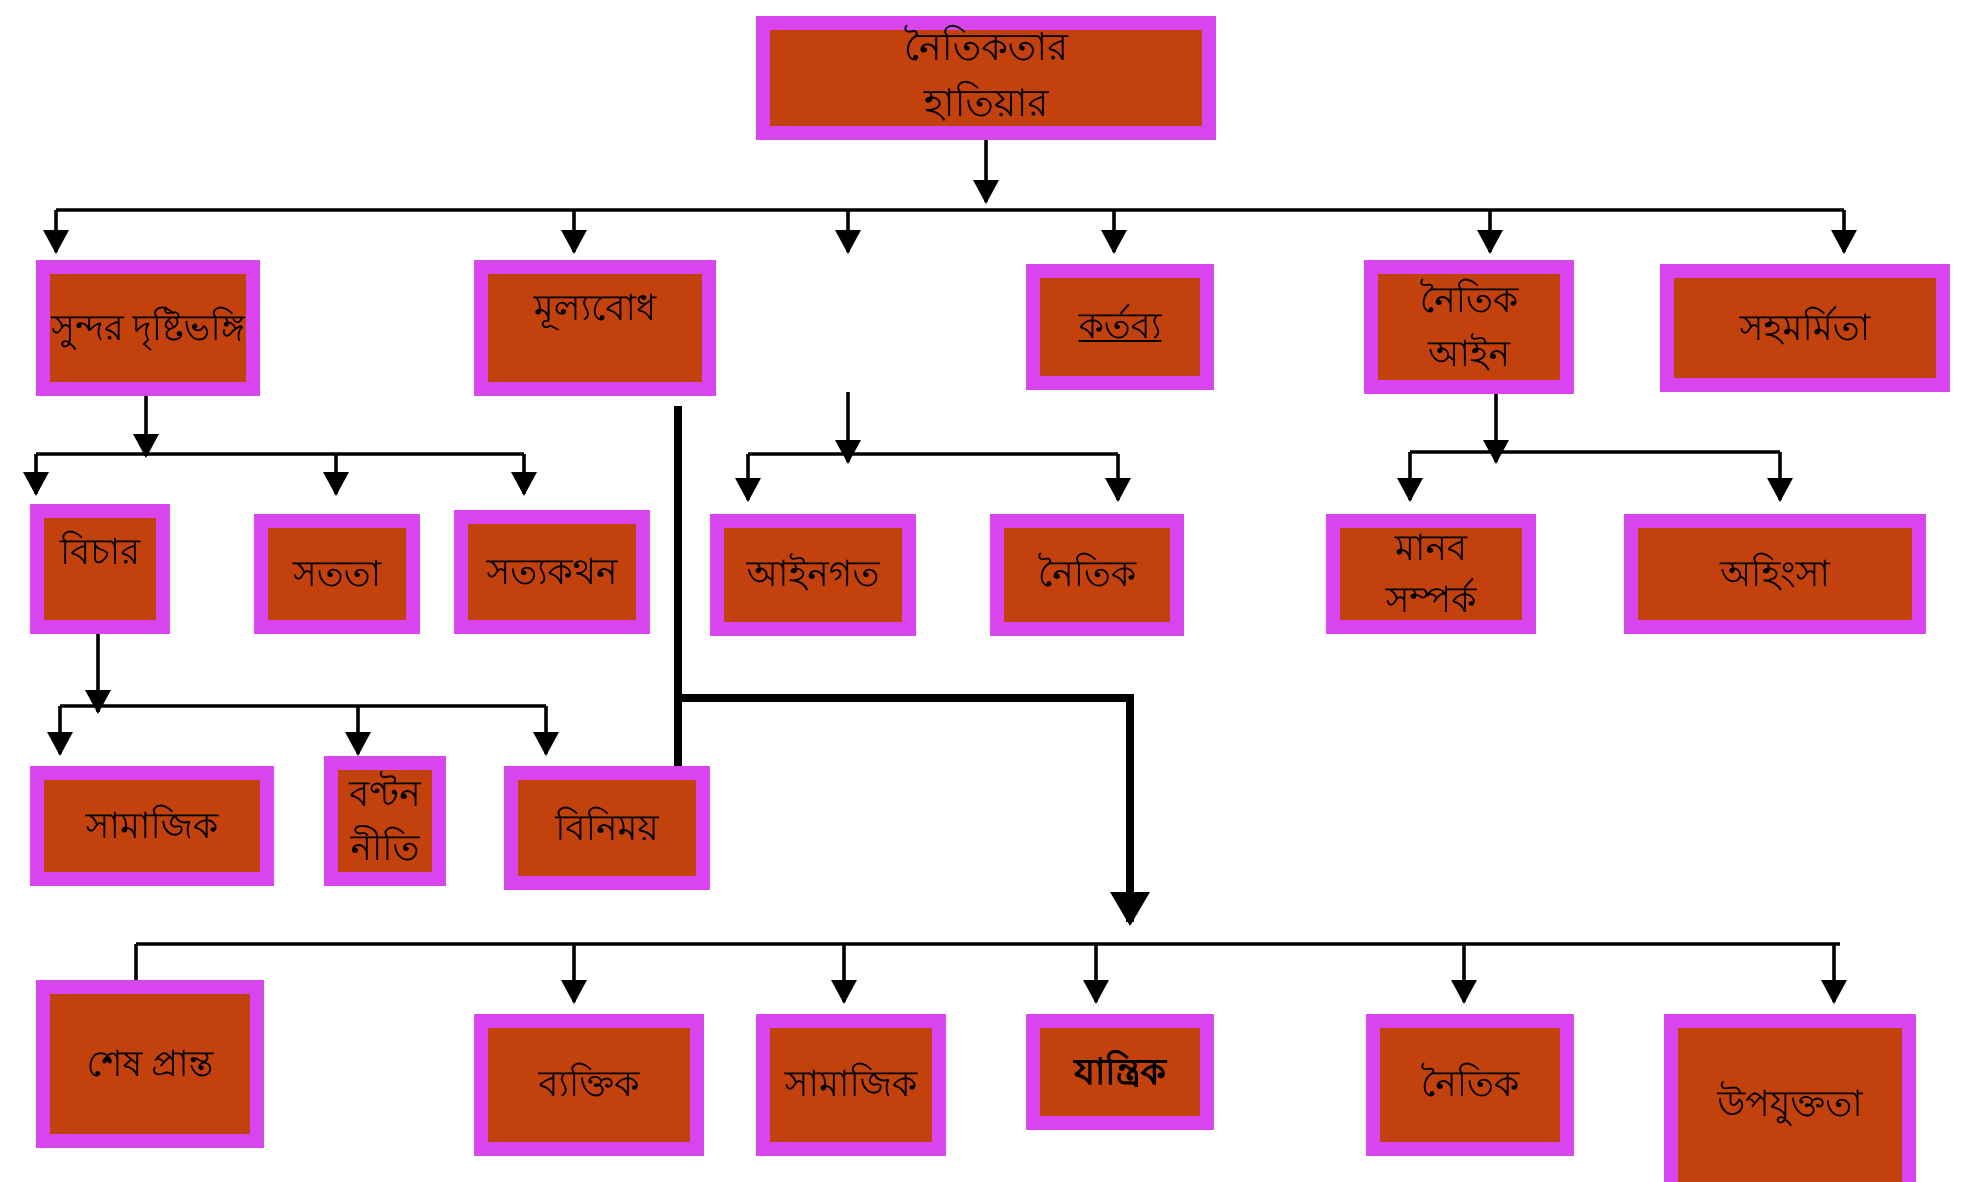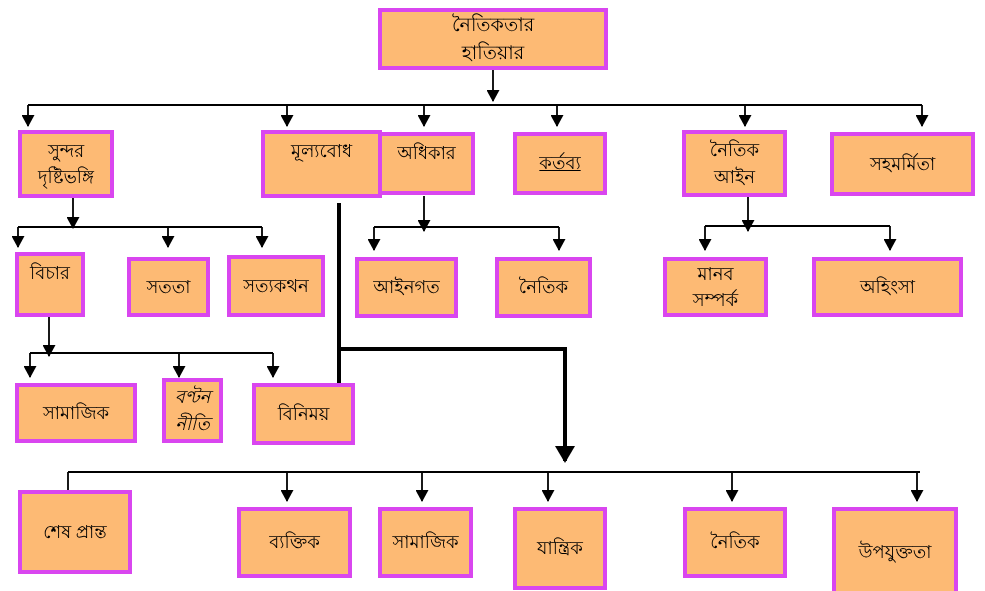--- a/index.html
+++ b/index.html
@@ -2,21 +2,21 @@
 <html><head>
 <meta charset="utf-8">
 <style>
   html,body{margin:0;padding:0;background:#ffffff;}
   .canvas{
     position:relative;width:985px;height:591px;background:#ffffff;
     font-family:"Liberation Serif","DejaVu Serif",serif;color:#000;overflow:hidden;
   }
   svg.wires{position:absolute;left:0;top:0;width:985px;height:591px;}
   .node{
-    position:absolute;border:4px solid #d946ef;background:#fdba74;box-sizing:border-box;
+    position:absolute;border:7px solid #d946ef;background:#c2410c;box-sizing:border-box;
     display:flex;align-items:center;justify-content:center;
     text-align:center;font-size:18px;line-height:1.45;
   }
   .node.top{align-items:flex-start;padding-top:4px;}
   .node .label{display:block;margin:0 auto;}
 </style>
 </head>
 <body>
 
 <div class="canvas">
@@ -86,28 +86,25 @@
       <line x1="548" y1="472" x2="548" y2="501" marker-end="url(#arrow)"></line>
       <line x1="732" y1="472" x2="732" y2="501" marker-end="url(#arrow)"></line>
       <line x1="917" y1="472" x2="917" y2="501" marker-end="url(#arrow)"></line>
     </g>
   </svg>
 
   <div class="node" style="left:378px;top:8px;width:230px;height:62px;font-size:19px;">
     <span class="label" style="width:130px;">নৈতিকতার হাতিয়ার</span>
   </div>
 
-  <div class="node" style="left:18px;top:130px;width:96px;height:68px;">
+  <div class="node" style="left:18px;top:130px;width:112px;height:68px;">
     <span class="label">সুন্দর দৃষ্টিভঙ্গি</span>
   </div>
-  <div class="node top" style="left:237px;top:130px;width:121px;height:68px;margin-left:24px;">
+  <div class="node top" style="left:237px;top:130px;width:121px;height:68px;">
     <span class="label">মূল্যবোধ</span>
-  </div>
-  <div class="node top" style="left:378px;top:132px;width:97px;height:63px;">
-    <span class="label">অধিকার</span>
   </div>
   <div class="node" style="left:513px;top:132px;width:94px;height:63px;text-decoration:underline;">
     <span class="label">কর্তব্য</span>
   </div>
   <div class="node" style="left:682px;top:130px;width:105px;height:67px;">
     <span class="label" style="width:62px;">নৈতিক আইন</span>
   </div>
   <div class="node top" style="left:15px;top:252px;width:70px;height:65px;">
     <span class="label">বিচার</span>
   </div>
@@ -132,37 +129,37 @@
   <div class="node" style="left:663px;top:257px;width:105px;height:60px;">
     <span class="label" style="width:70px;font-family:Liberation Serif, serif;">মানব সম্পর্ক</span>
   </div>
   <div class="node" style="left:812px;top:257px;width:151px;height:60px;">
     <span class="label">অহিংসা</span>
   </div>
 
   <div class="node" style="left:15px;top:383px;width:122px;height:60px;">
     <span class="label">সামাজিক</span>
   </div>
-  <div class="node" style="left:162px;top:378px;width:61px;height:65px;font-style:italic;">
+  <div class="node" style="left:162px;top:378px;width:61px;height:65px;">
     <span class="label">বণ্টন নীতি</span>
   </div>
   <div class="node" style="left:252px;top:383px;width:103px;height:62px;justify-content:flex-end;">
     <span class="label">বিনিময়</span>
   </div>
 
   <div class="node" style="left:18px;top:490px;width:114px;height:84px;">
     <span class="label">শেষ প্রান্ত</span>
   </div>
   <div class="node" style="left:237px;top:507px;width:115px;height:71px;">
     <span class="label">ব্যক্তিক</span>
   </div>
   <div class="node" style="left:378px;top:507px;width:95px;height:71px;">
     <span class="label">সামাজিক</span>
   </div>
-  <div class="node" style="left:513px;top:507px;width:94px;height:83px;">
+  <div class="node" style="left:513px;top:507px;width:94px;height:58px;font-weight:bold;">
     <span class="label">যান্ত্রিক</span>
   </div>
   <div class="node" style="left:683px;top:507px;width:104px;height:71px;">
     <span class="label">নৈতিক</span>
   </div>
   <div class="node" style="left:832px;top:507px;width:126px;height:91px;">
     <span class="label">উপযুক্ততা</span>
   </div>
 
 </div>

